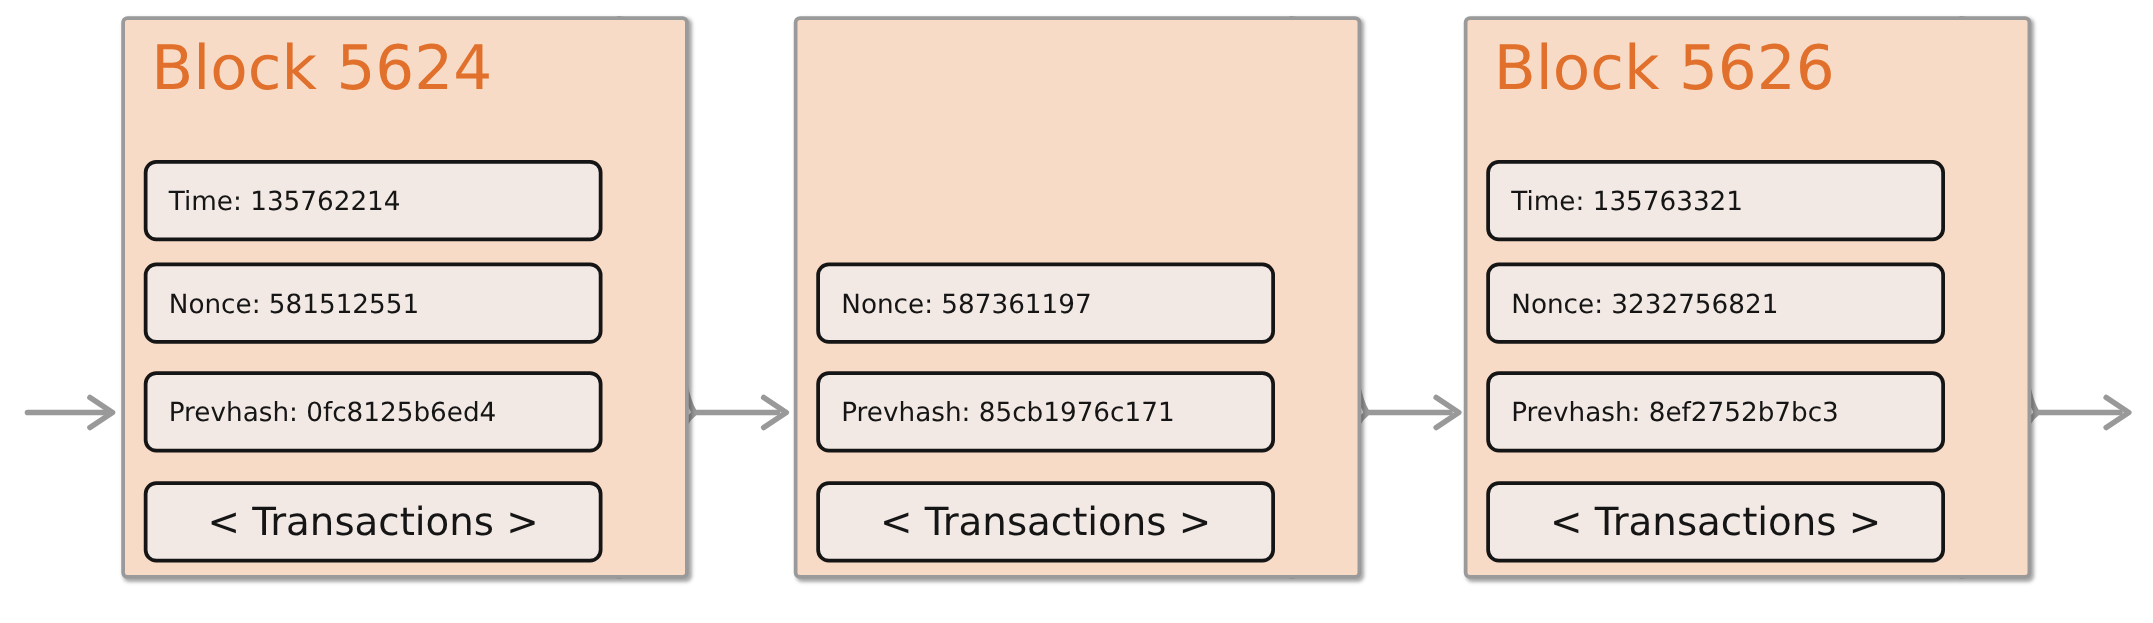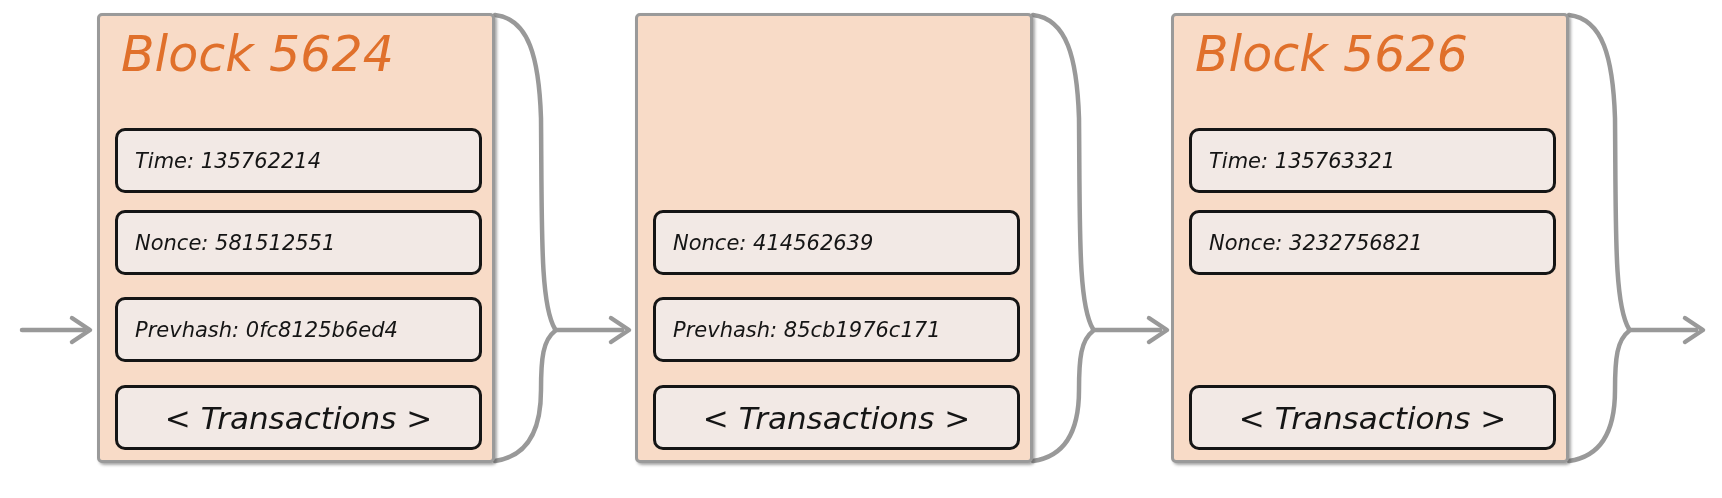--- a/index.html
+++ b/index.html
@@ -22,28 +22,27 @@
   .canvas{position:absolute;inset:0;width:1722px;height:498px;}
   svg.connectors{position:absolute;left:0;top:0;z-index:1;}
   svg.connectors path{
     fill:none;
     stroke:var(--connector-color);
     stroke-width:4.5;
     stroke-linecap:round;
     stroke-linejoin:round;
   }
   .block{
-    position:absolute;top:13px;width:398px;height:450px;
+    position:absolute;top:13px;width:454px;height:450px;
     box-sizing:border-box;
     background:var(--block-fill);
     border:3px solid var(--block-border);
     border-radius:5px;
     box-shadow:2px 2px 3px rgba(60,60,60,0.45);
     z-index:2;
-    font-style:italic;
   }
   .block-1{left:97px;}
   .block-2{left:635px;}
   .block-3{left:1171px;}
   .block-title{
     position:absolute;left:21px;top:10px;
     font-size:49px;line-height:1.2;
     color:var(--title-color);
     white-space:nowrap;
   }
@@ -105,25 +104,26 @@
 
   <div class="block block-1">
     <div class="block-title">Block 5624</div>
     <div class="field field-time">Time: 135762214</div>
     <div class="field field-nonce">Nonce: 581512551</div>
     <div class="field field-prevhash">Prevhash: 0fc8125b6ed4</div>
     <div class="field field-transactions">&lt; Transactions &gt;</div>
   </div>
 
   <div class="block block-2">
-    <div class="field field-nonce">Nonce: 414562639</div>
+    <div class="field field-nonce">Nonce: 587361197</div>
     <div class="field field-prevhash">Prevhash: 85cb1976c171</div>
     <div class="field field-transactions">&lt; Transactions &gt;</div>
   </div>
 
   <div class="block block-3">
     <div class="block-title">Block 5626</div>
     <div class="field field-time">Time: 135763321</div>
     <div class="field field-nonce">Nonce: 3232756821</div>
+    <div class="field field-prevhash">Prevhash: 8ef2752b7bc3</div>
     <div class="field field-transactions">&lt; Transactions &gt;</div>
   </div>
 
 </div>
 
 </body></html>

